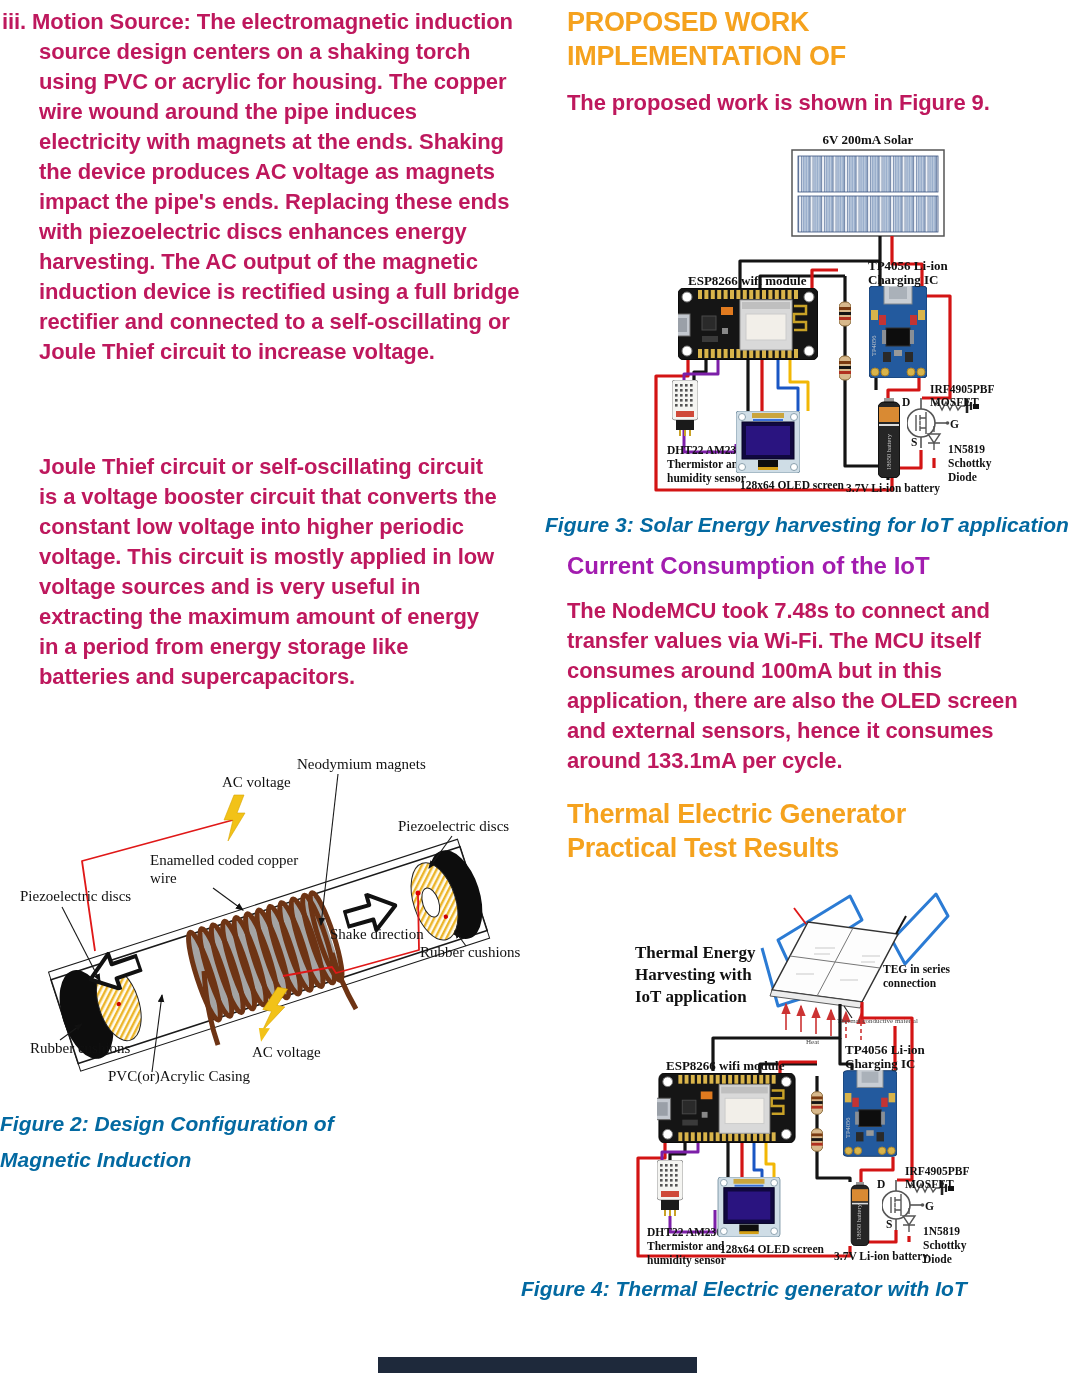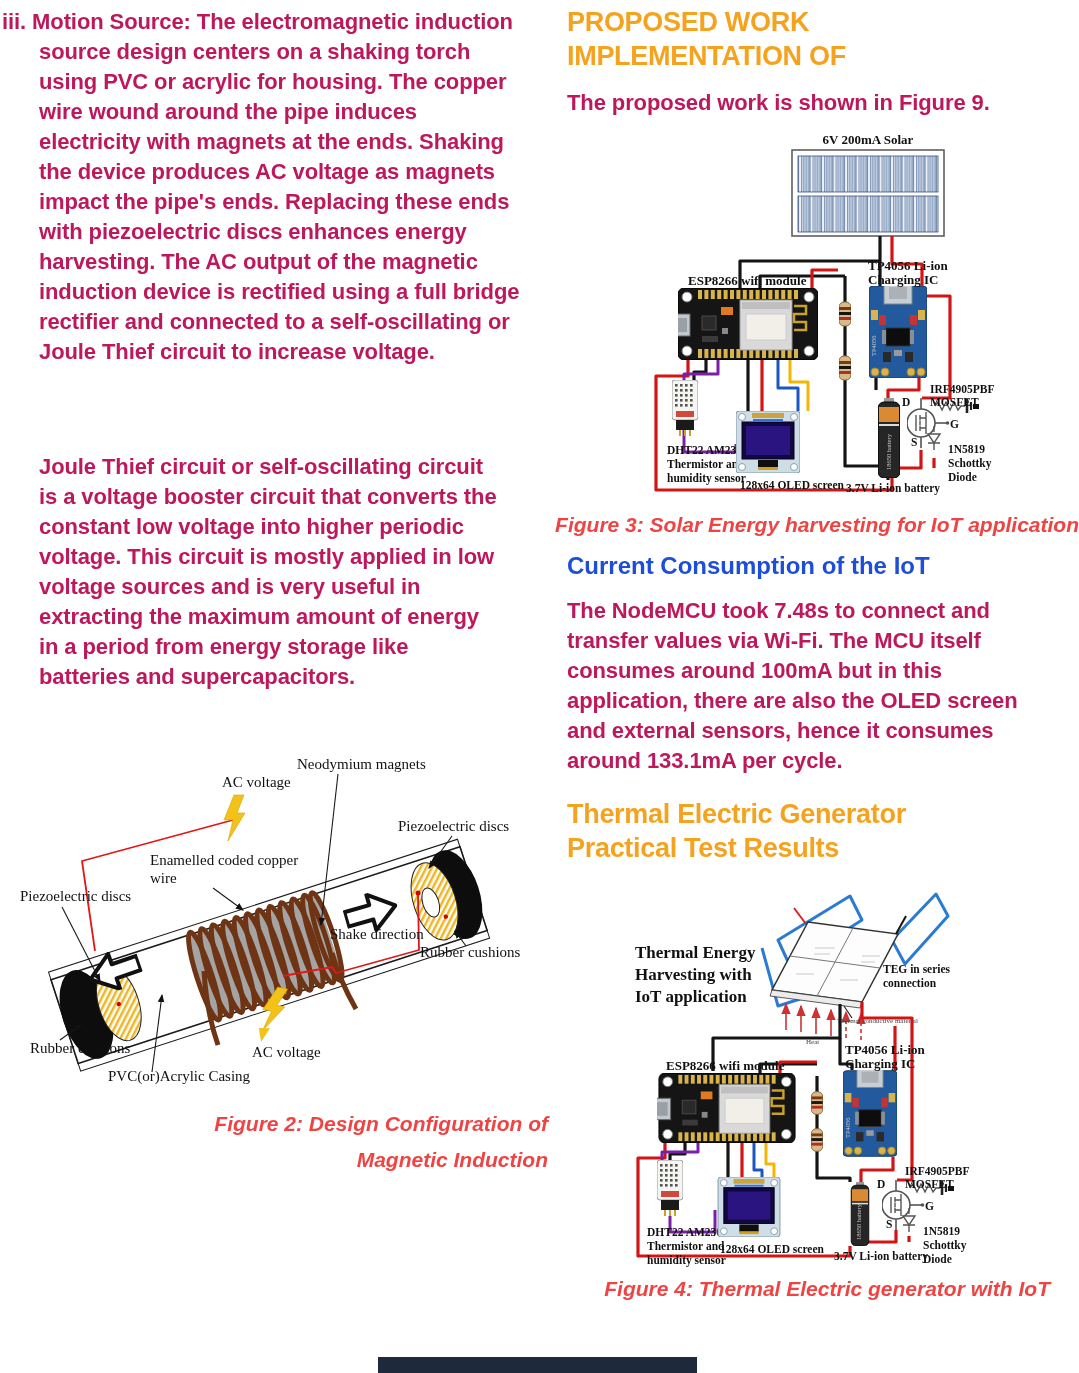--- a/index.html
+++ b/index.html
@@ -3,22 +3,22 @@
 <meta charset="utf-8">
 <style>
   html,body{margin:0;padding:0;background:#fff;}
   body{width:1079px;height:1373px;position:relative;overflow:hidden;
        font-family:"Liberation Sans",sans-serif;color:#060606;}
   .abs{position:absolute;}
   .body-text{font-size:22px;line-height:30px;font-weight:600;letter-spacing:-0.1px;color:#be185d;}
   .marker{font-weight:800;}
   .lead{font-weight:800;}
   .h-orange{font-size:27px;line-height:34px;font-weight:800;color:#F5A21E;letter-spacing:-0.3px;}
-  .h-black{font-size:24px;line-height:30px;font-weight:800;color:#1d4ed8;}
-  .caption{font-size:21px;line-height:36px;font-weight:700;font-style:italic;color:#ef4444;text-align:right;}
+  .h-black{font-size:24px;line-height:30px;font-weight:800;color:#a21caf;}
+  .caption{font-size:21px;line-height:36px;font-weight:700;font-style:italic;color:#0369a1;text-align:left;}
   .nowrap{white-space:nowrap;}
   
   text{user-select:none;}
   .s15{font-family:"Liberation Serif",serif;font-size:15px;fill:#111;font-weight:400;}
   .slb13{font-family:"Liberation Serif",serif;font-size:13px;fill:#111;font-weight:700;}
   .slb11{font-family:"Liberation Serif",serif;font-size:11.5px;fill:#111;font-weight:700;}
   .slb16{font-family:"Liberation Serif",serif;font-size:17px;fill:#111;font-weight:700;}
   .tiny{font-family:"Liberation Serif",serif;font-size:7px;fill:#444;}
   .tinyw{font-family:"Liberation Serif",serif;font-size:6.5px;fill:#ccc;}
   .wk{stroke:#141414;stroke-width:3.2;fill:none;stroke-linejoin:round;}
@@ -268,21 +268,21 @@
       <text class="s15" x="420" y="214">Rubber cushions</text>
       <line class="tk" x1="466" y1="203" x2="455" y2="188" marker-end="url(#ah)"></line>
       <text class="s15" x="30" y="310">Rubber cushions</text>
       <line class="tk" x1="60" y1="297" x2="82" y2="281" marker-end="url(#ah)"></line>
       <text class="s15" x="252" y="314">AC voltage</text>
       <text class="s15" x="108" y="338">PVC(or)Acrylic Casing</text>
       <line class="tk" x1="152" y1="329" x2="162" y2="252" marker-end="url(#ah)"></line>
     </g>
   </svg>
 
-  <div class="abs caption" style="left:0;top:1106px;width:520px;padding-left:28px;">
+  <div class="abs caption" style="left:0;top:1106px;width:520px;">
     <div>Figure 2: Design Configuration of</div>
     <div>Magnetic Induction</div>
   </div>
 
   <div class="abs h-orange" style="left:567px;top:5px;">
     <div>PROPOSED WORK</div>
     <div>IMPLEMENTATION OF</div>
   </div>
 
   <div class="abs body-text nowrap" style="left:567px;top:88px;">

